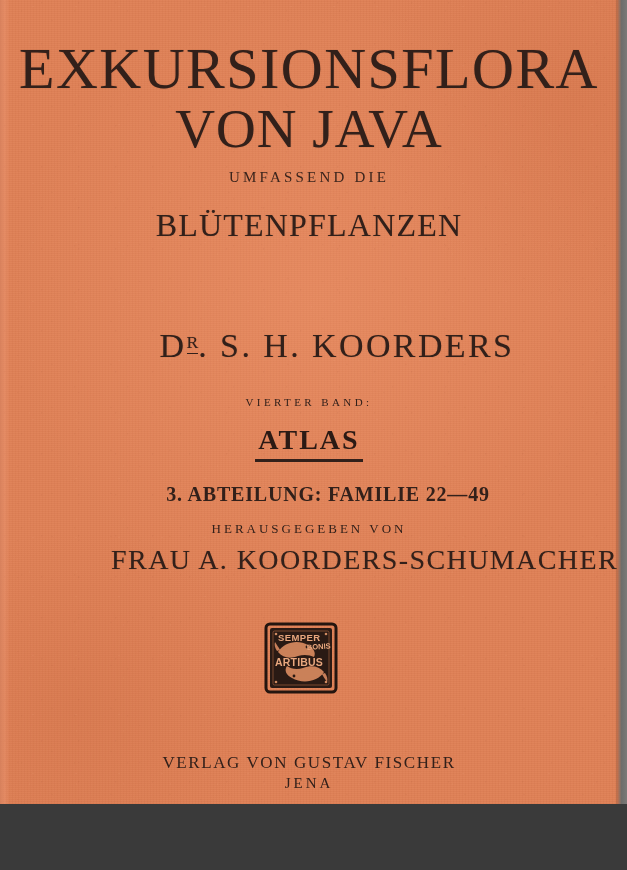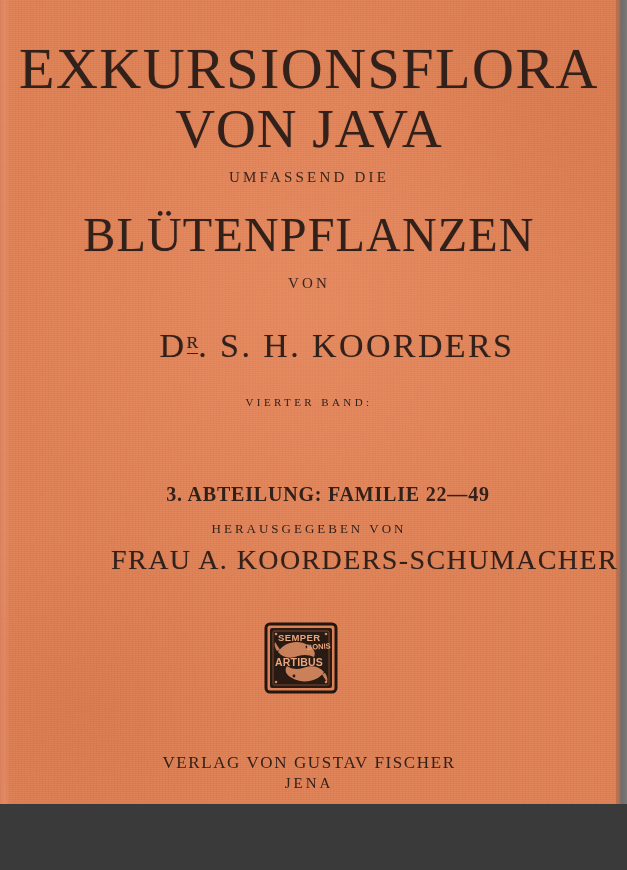--- a/index.html
+++ b/index.html
@@ -102,21 +102,21 @@
   }
 
   .small-caps-lead {
     font-size: 15px;
     letter-spacing: 3.2px;
     font-weight: 400;
     color: #3a241c;
   }
 
   .bluten {
-    font-size: 48px;
+    font-size: 32px;
     letter-spacing: 1.2px;
     font-weight: 400;
     text-shadow: 0 0 1px rgba(50,32,26,0.3);
   }
 
   .author {
     font-size: 34px;
     letter-spacing: 2.4px;
     font-weight: 400;
     text-shadow: 0 0 1px rgba(50,32,26,0.3);
@@ -204,26 +204,28 @@
   <div id="right-edge"></div>
 
   <div class="line title-main" style="top:40px;">EXKURSIONSFLORA</div>
 
   <div class="line title-sub" style="top:101px;">VON JAVA</div>
 
   <div class="line small-caps-lead" style="top:169px;">UMFASSEND DIE</div>
 
   <div class="line bluten" style="top:207px;">BLÜTENPFLANZEN</div>
 
-  <div class="line small-caps-lead" style="top:275px;">VON</div>
 
   <div class="line author" style="top:327px;padding-left:28px;"><span>D</span><sup>R</sup><span>. S. H. KOORDERS</span></div>
 
   <div class="line band-label" style="top:396px;">VIERTER BAND:</div>
 
+  <div class="atlas-wrap" style="top:424px;">
+    <span class="atlas">ATLAS</span>
+  </div>
 
   <div class="line abteilung" style="top:483px;padding-left:19px;">3. ABTEILUNG: FAMILIE 22—49</div>
 
   <div class="line hrsg-label" style="top:521px;">HERAUSGEGEBEN VON</div>
 
   <div class="line editor" style="top:544px;">FRAU A. KOORDERS-SCHUMACHER</div>
 
   <div id="emblem">
     <svg viewBox="0 0 74 72" xmlns="http://www.w3.org/2000/svg">
 

